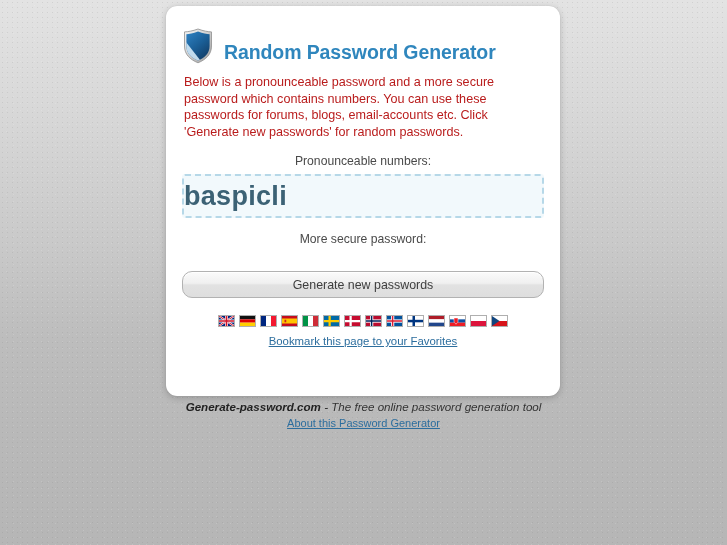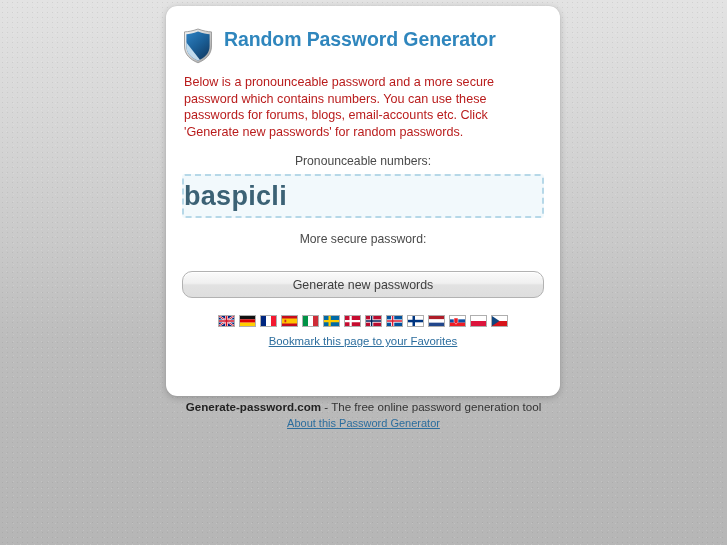--- a/index.html
+++ b/index.html
@@ -46,21 +46,21 @@
     box-shadow: 0 2px 7px rgba(0,0,0,.20), 0 0 1px rgba(0,0,0,.18);
     box-sizing: border-box;
   }
   .inner {
     padding: 22px 16px 0 16px;
   }
 
   
   #header {
     display: flex;
-    align-items: flex-start;
+    align-items: flex-end;
     gap: 10px;
     margin-bottom: 10px;
   }
   #shield {
     width: 32px;
     height: 36px;
     flex: 0 0 auto;
     display: block;
   }
   #title {
@@ -149,20 +149,21 @@
   #footer {
     position: absolute;
     left: 0;
     top: 400px;
     width: 727px;
     text-align: center;
   }
   #footer-line {
     font-size: 11.6px;
     color: #333;
+    font-style: italic;
   }
   #footer-brand { font-weight: bold; color: #222; }
   #about-link {
     display: inline-block;
     margin-top: 4px;
     font-size: 11px;
     color: #2d6e9e;
     text-decoration: underline;
     cursor: pointer;
   }

